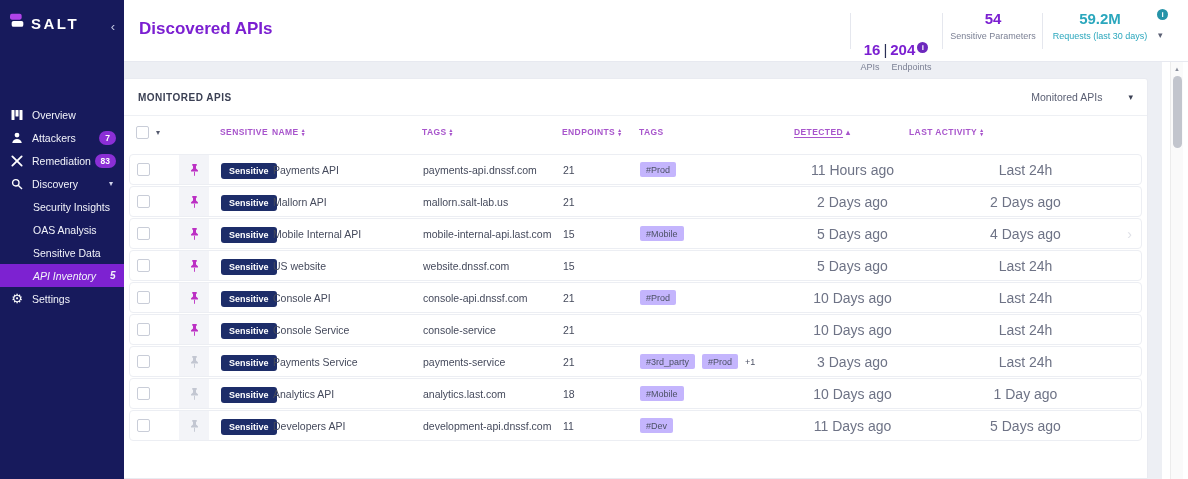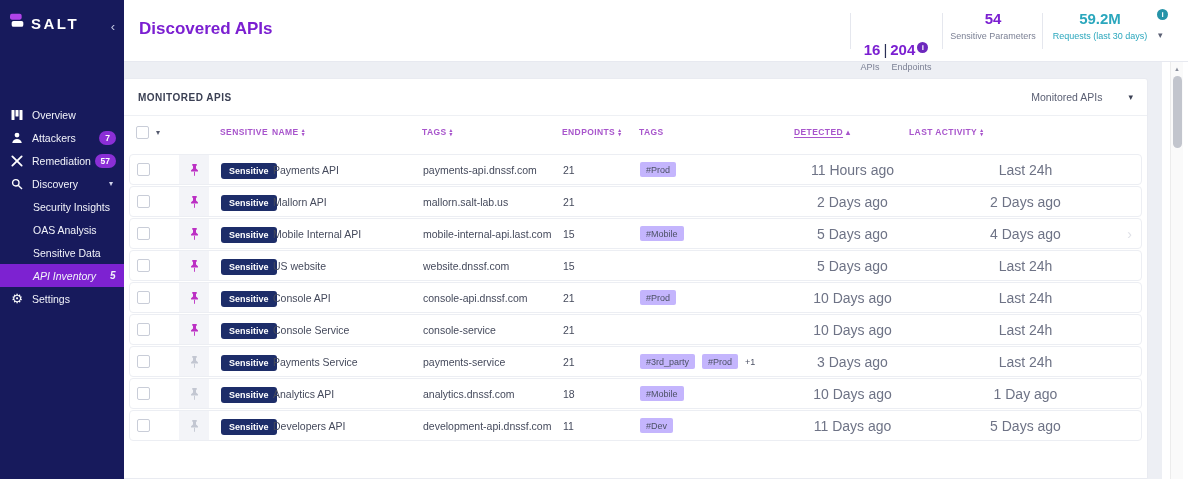--- a/index.html
+++ b/index.html
@@ -131,21 +131,21 @@
     </div>
 
     <div class="nav-item">
       <span class="nicon">
         <svg viewBox="0 0 12 12" width="12" height="12" fill="#fff">
           <rect x="5.1" y="-1.5" width="1.8" height="15" rx="0.9" transform="rotate(45 6 6)"></rect>
           <rect x="5.1" y="-1.5" width="1.8" height="15" rx="0.9" transform="rotate(-45 6 6)"></rect>
         </svg>
       </span>
       <span>Remediation</span>
-      <span class="badge">57</span>
+      <span class="badge">83</span>
     </div>
 
     <div class="nav-item">
       <span class="nicon">
         <svg viewBox="0 0 12 12" width="12" height="12" fill="none" stroke="#fff" stroke-width="1.4">
           <circle cx="4.8" cy="4.8" r="3.2"></circle>
           <line x1="7.4" y1="7.4" x2="11" y2="11"></line>
         </svg>
       </span>
       <span>Discovery</span>
@@ -421,21 +421,21 @@
               <span class="checkbox"></span>
             </div>
     <div class="cell-pin">
       <svg class="pin-svg unpinned" viewBox="0 0 12 18" width="9" height="14">
         <path d="M3 1h6v2l-1 .6V7l2.6 2.4V11H1.4V9.4L4 7V3.6L3 3z"></path>
         <rect x="5.4" y="11" width="1.2" height="6" rx="0.6"></rect>
       </svg>
     </div>
     <div><span class="sens-badge">Sensitive</span></div>
     <div class="c-name">Analytics API</div>
-    <div class="c-host">analytics.dnssf.com</div>
+    <div class="c-host">analytics.last.com</div>
     <div class="c-endp">18</div>
     <div class="c-tags">
               <span class="chip">#Mobile</span>
             </div>
     <div class="c-time">10 Days ago</div>
     <div class="c-time">1 Day ago</div>
 
   </div>
 
   <div class="trow">

